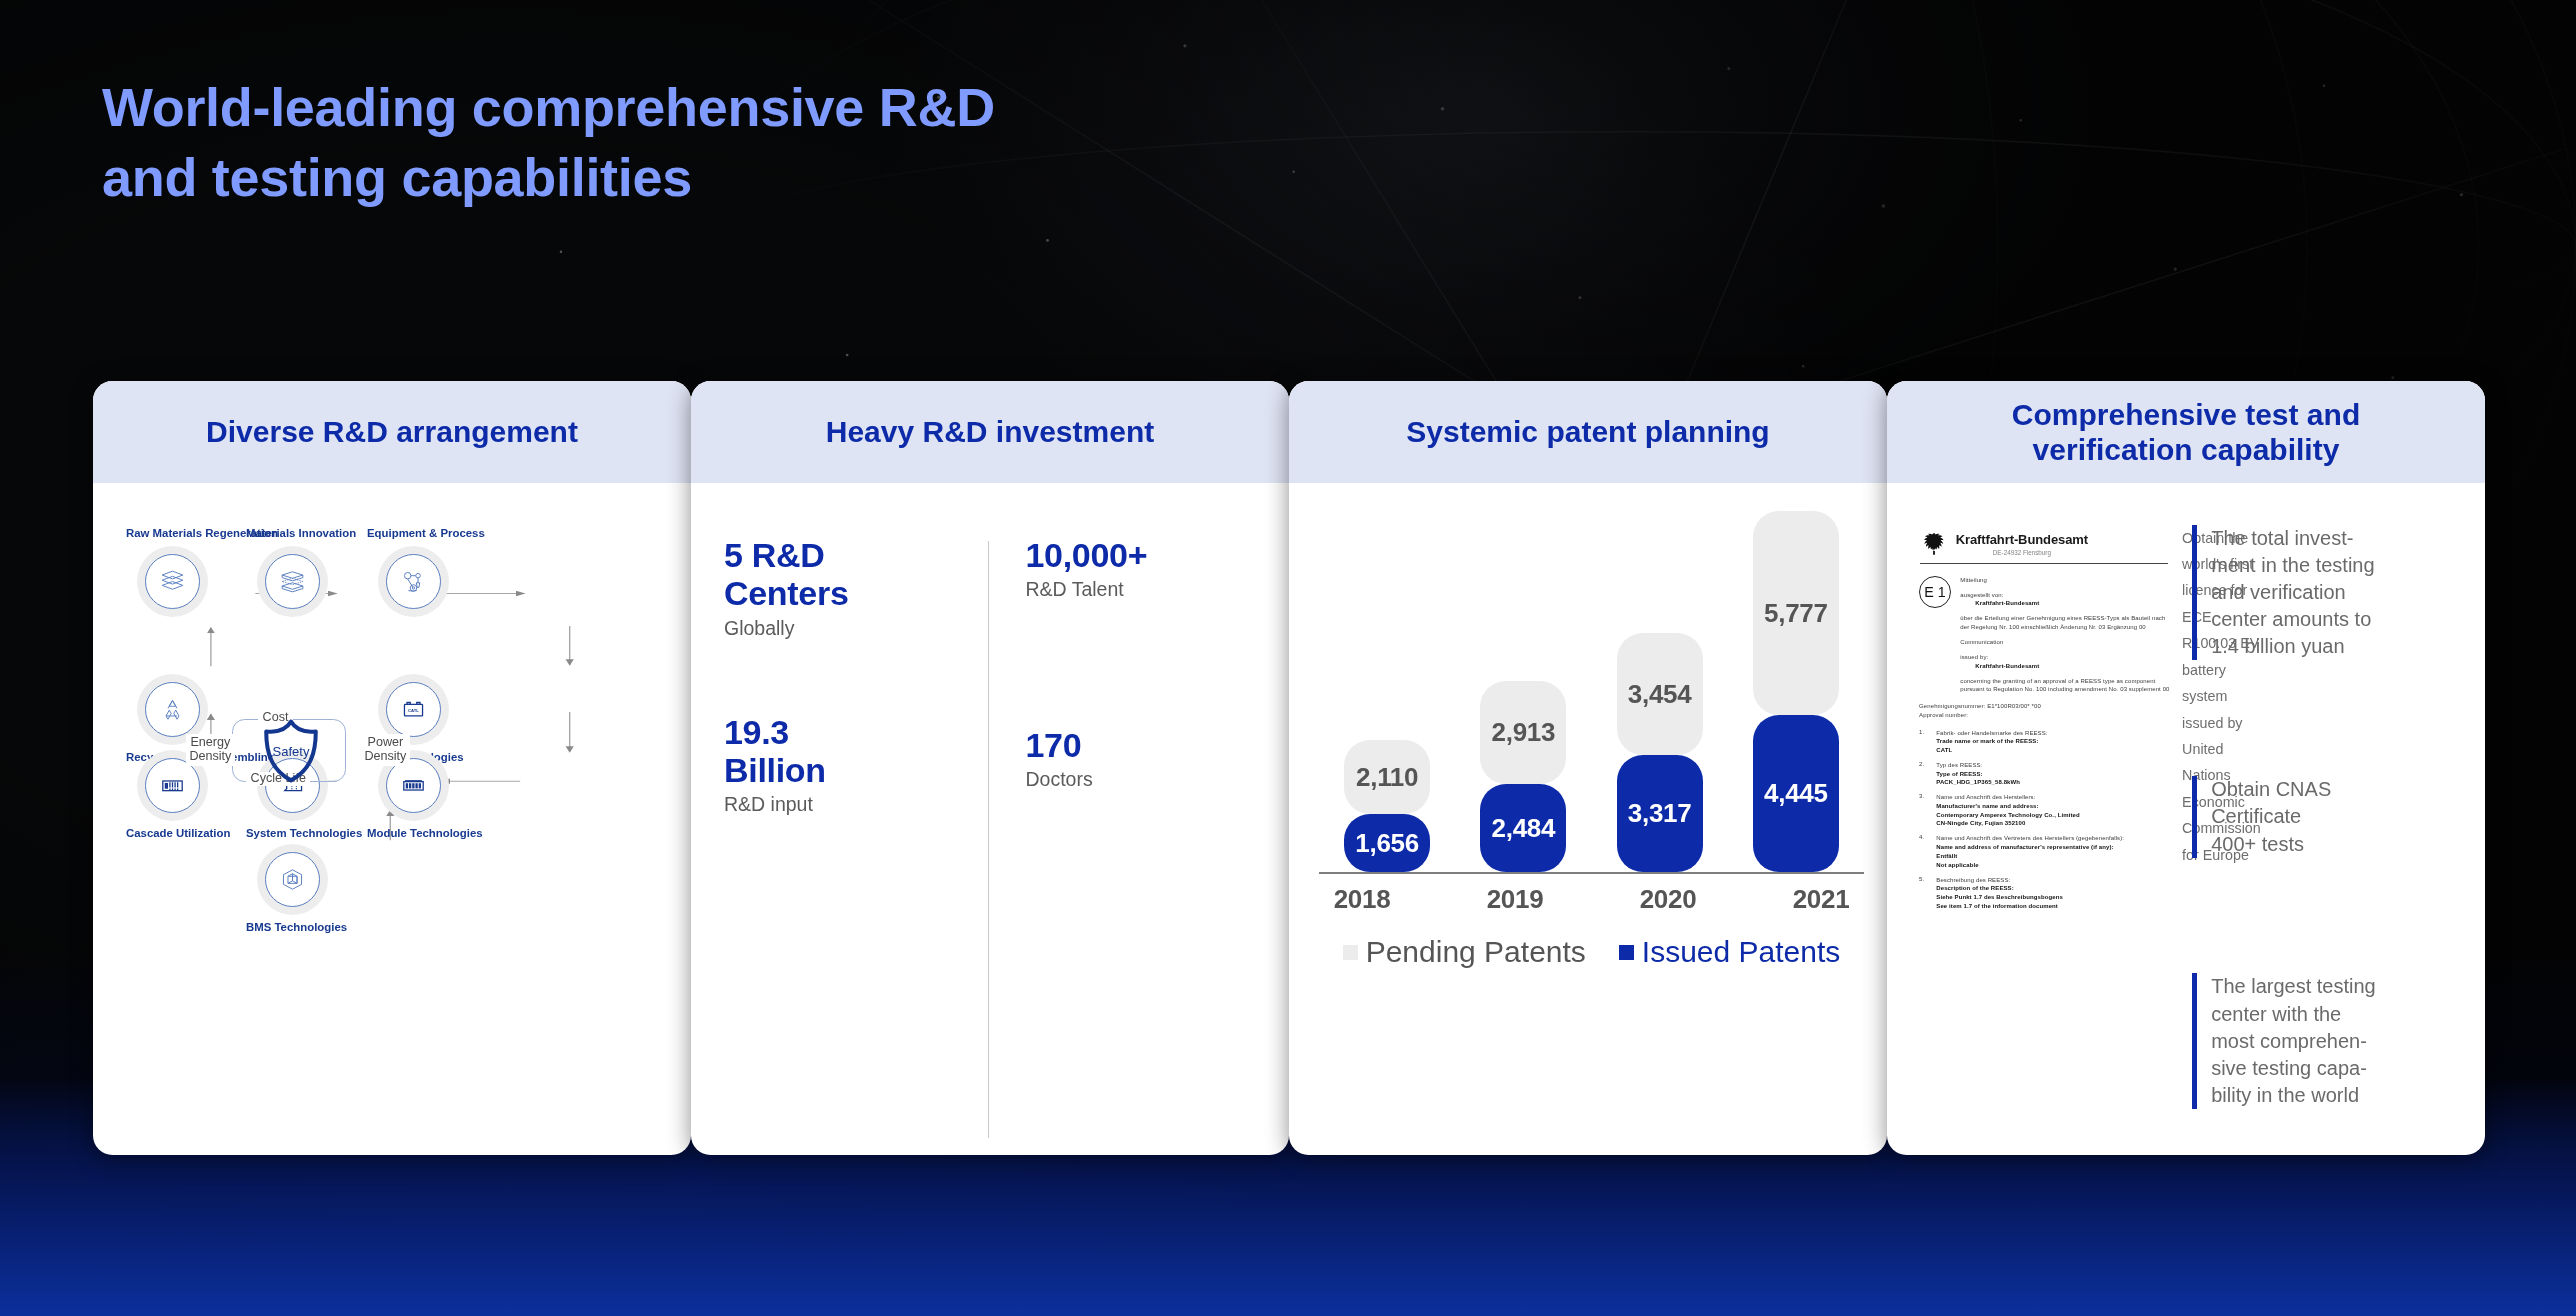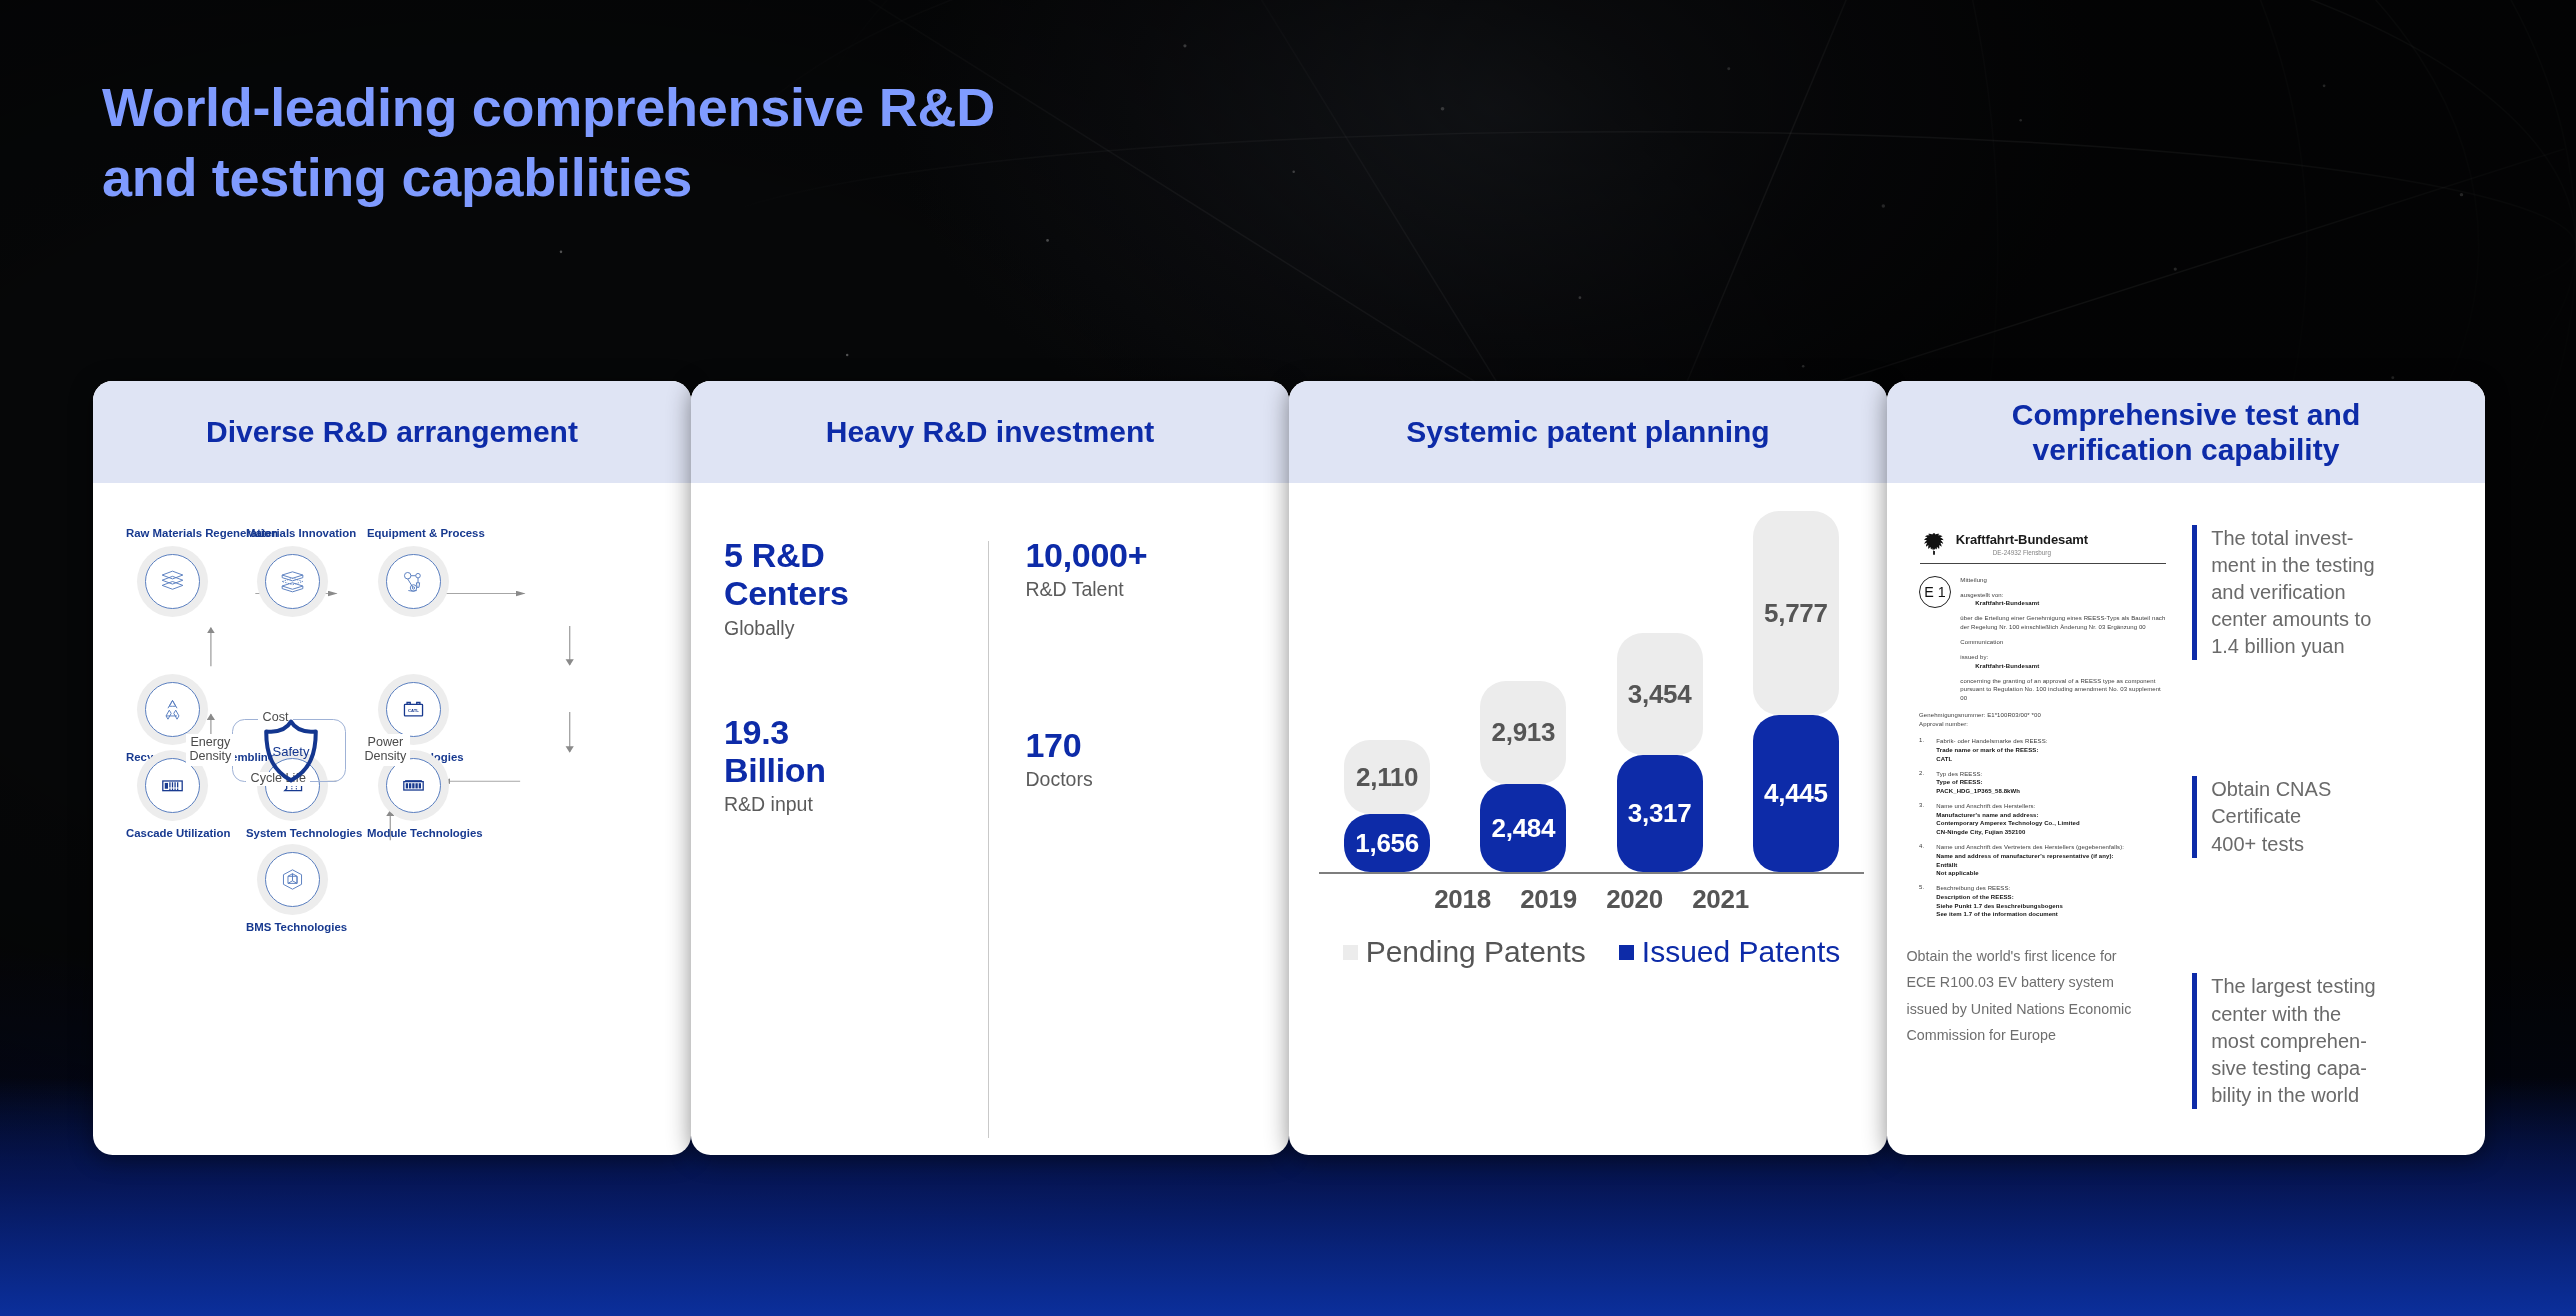--- a/index.html
+++ b/index.html
@@ -201,41 +201,41 @@
   }
   .barcol { width: 86px; position: relative; display: flex; flex-direction: column; justify-content: flex-end; }
   .seg { position: relative; width: 100%; display: flex; align-items: center; justify-content: center; border-radius: 26px; }
   .seg.pending { background: #ececec; }
   .seg.issued  { background: #0d2ba8; }
   .seg .v { font-size: 26px; font-weight: 600; letter-spacing: -0.3px; }
   .seg.pending .v { color: #555555; }
   .seg.issued  .v { color: #ffffff; }
   .xaxis {
     position: absolute; left: 30px; right: 23px; top: 401px;
-    display: flex; justify-content: center;
+    display: flex; justify-content: space-between;
   }
   .xaxis .x {
     width: 86px; text-align: center;
     color: #555555; font-size: 26px; font-weight: 600; letter-spacing: -0.3px;
   }
   .legend {
     position: absolute; left: 30px; right: 23px; top: 452px;
     display: flex; justify-content: center; gap: 33px; align-items: center;
   }
   .lg { display: flex; align-items: center; gap: 8px; }
   .lg .sw { width: 15px; height: 15px; }
   .lg .sw.pending { background: #ececec; }
   .lg .sw.issued  { background: #0d2ba8; }
   .lg .tx { font-size: 30px; }
   .lg.pending .tx { color: #555555; }
   .lg.issued .tx  { color: #0d2ba8; }
 
   
   .c4 { position: absolute; inset: 0; display: flex; padding: 22px 19.5px 13.7px 19.5px; gap: 12.6px; }
-  .c4 .left { width: 50%; display: flex; flex-direction: column; }
+  .c4 .left { width: 50%; display: flex; flex-direction: row; }
   .c4 .right { width: 50%; display: flex; flex-direction: column; justify-content: space-between; padding: 19.5px 0 32px 0; }
 
   .certdoc {
     position: relative;
     background: #ffffff;
     padding: 26px 12.6px 4.6px 12.6px;
     filter: blur(0.1px);
     flex: 0 0 auto;
   }
   .cert-head { display: flex; align-items: center; gap: 9.2px; padding-left: 3.4px; }

